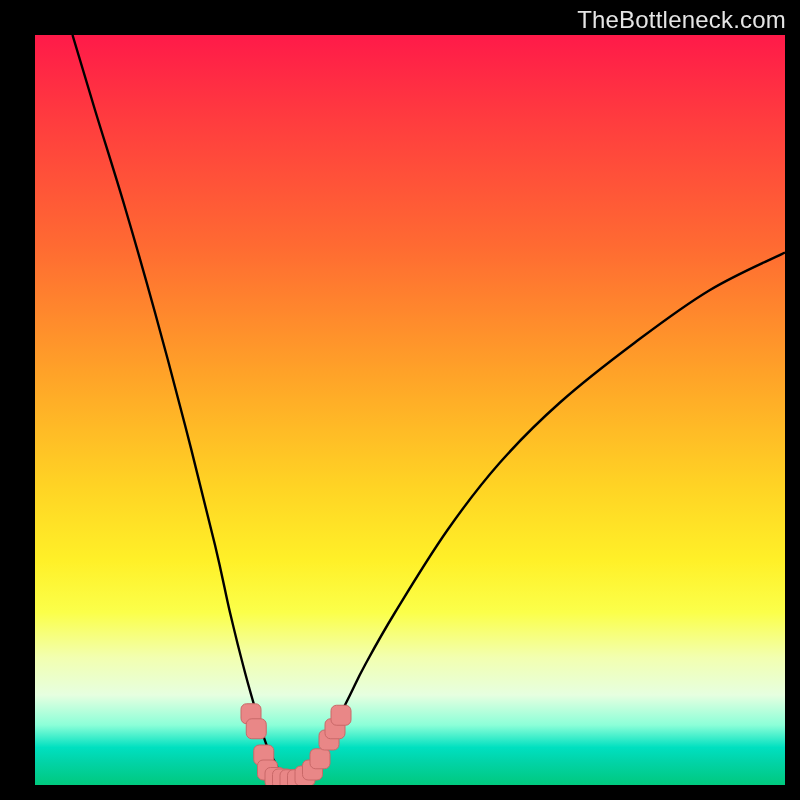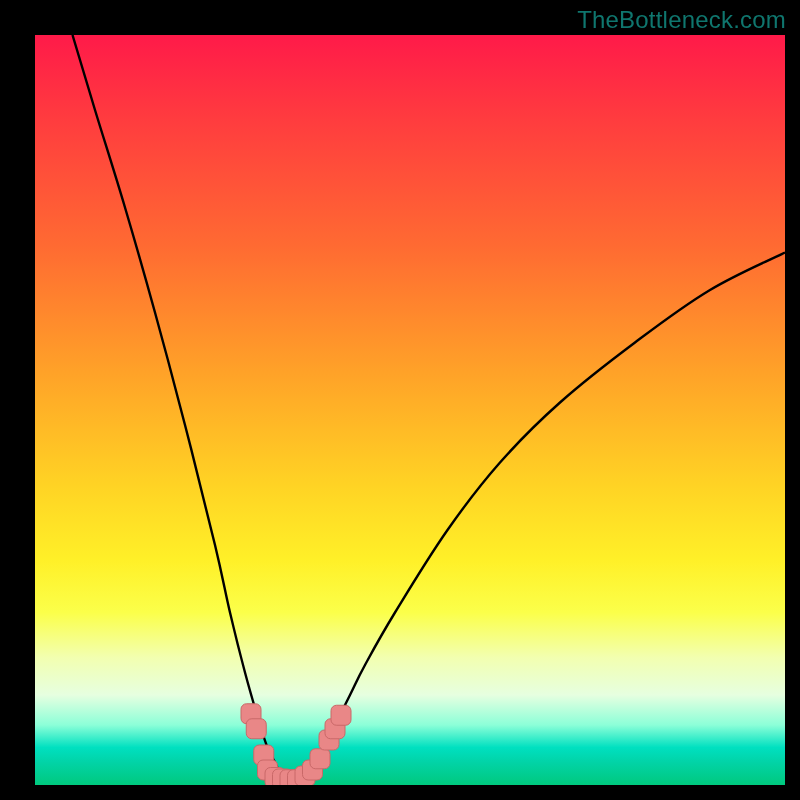--- a/index.html
+++ b/index.html
@@ -38,21 +38,21 @@
       #8cffd8 92%,
       #00e0c0 95%,
       #02d3a6 97%,
       #00c97e 100%
     );
   }
   .watermark {
     position: absolute;
     top: 6px;
     right: 14px;
-    color: #0f766e;
+    color: #e5e5e5;
     font-size: 24px;
     font-weight: 400;
     letter-spacing: 0.2px;
     user-select: none;
   }
   svg.curve {
     position: absolute;
     left: 0;
     top: 0;
     width: 750px;

